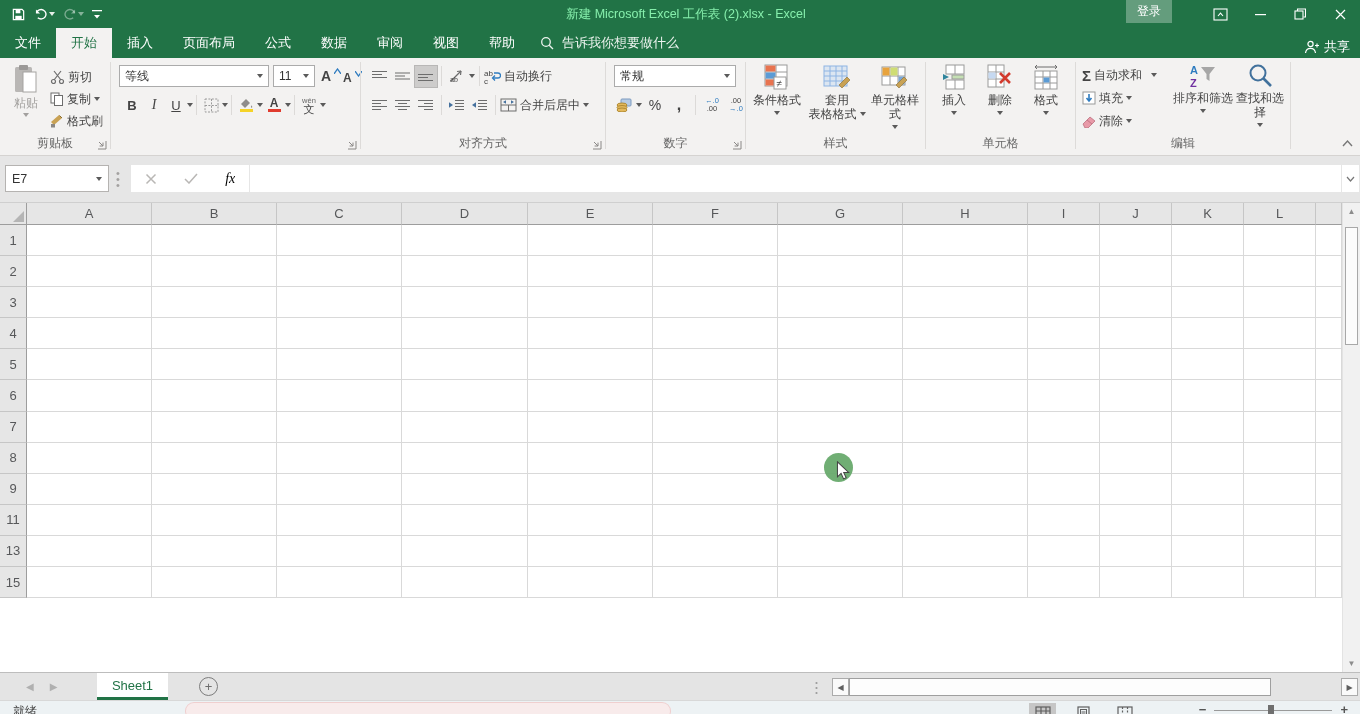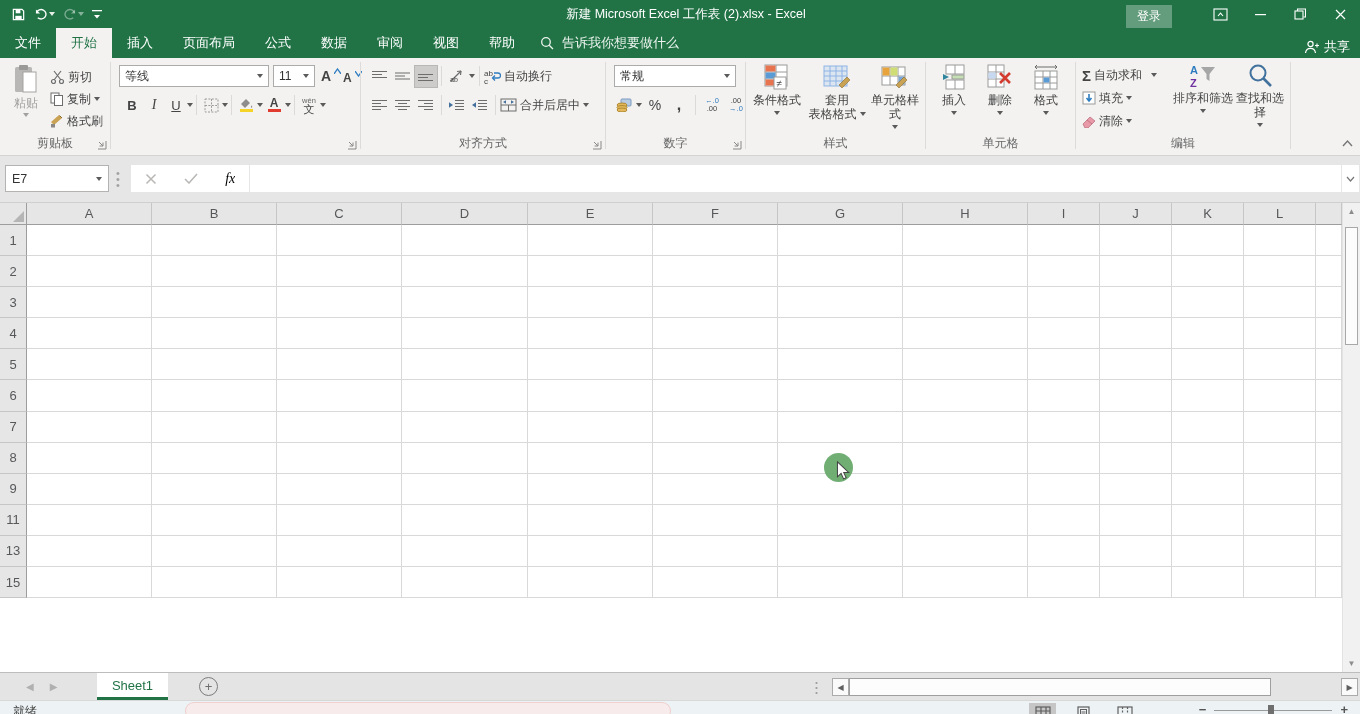--- a/index.html
+++ b/index.html
@@ -5,22 +5,22 @@
   html,body{margin:0;padding:0;background:#fff}
   #app{position:relative;width:1360px;height:714px;overflow:hidden;
        font-family:"Liberation Sans","DejaVu Sans",sans-serif;
        -webkit-font-smoothing:antialiased;user-select:none}
   
   .titlebar{position:absolute;left:0;top:0;width:100%;height:28px;background:#217346;color:#fff;display:flex;align-items:center}
   .qat{display:flex;align-items:center;padding-left:8px;gap:1px;z-index:2}
   .qbtn{height:24px;display:flex;align-items:center;justify-content:center;padding:0 3px}
   .cr{display:inline-block;width:0;height:0;border-left:3px solid transparent;border-right:3px solid transparent;border-top:4px solid #5a5a5a}
   .cr.w{border-top-color:#e7efe9}.cr.wd{border-top-color:rgba(255,255,255,.45)}
-  .title{position:absolute;left:12px;right:0;top:0;height:28px;line-height:28px;text-align:center;font-size:12.5px;color:#ffffff;pointer-events:none}
-  .tb-right{position:absolute;right:0;top:0;height:28px;display:flex;align-items:flex-end;z-index:2}
+  .title{position:absolute;left:12px;right:0;top:0;height:28px;line-height:28px;text-align:center;font-size:12.5px;color:#86efac;pointer-events:none}
+  .tb-right{position:absolute;right:0;top:0;height:28px;display:flex;align-items:flex-start;z-index:2}
   .signin{background:rgba(255,255,255,.30);color:#fff;font-size:12px;padding:3px 11px;margin-right:28px}
   .winbtn{width:40px;height:28px;display:flex;align-items:center;justify-content:center}
   
   .tabrow{position:absolute;left:0;top:28px;width:100%;height:30px;background:#217346;display:flex;color:#fff}
   .rtab{padding:0 15px;line-height:30px;font-size:13px;white-space:nowrap}
   .rtab.active{background:#f3f2f1;color:#217346}
   .searchbox{display:flex;align-items:center;gap:8px;margin-left:10px;font-size:13px;color:#ecf3ee}
   .share{position:absolute;right:10px;top:38px;display:flex;align-items:center;gap:5px;font-size:13px;color:#fff;z-index:3}
   
   .ribbon{position:absolute;left:0;top:58px;width:100%;height:97px;background:#f3f2f1;border-bottom:1px solid #d5d3d1;font-size:12px;color:#444}

